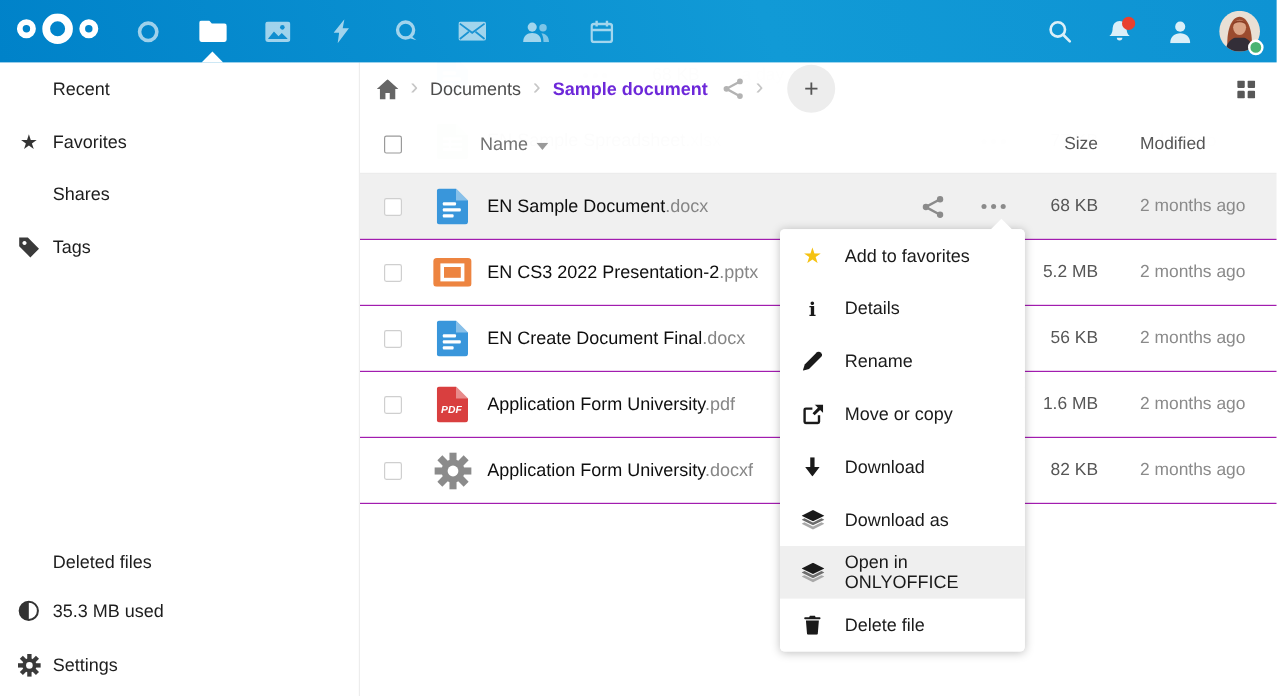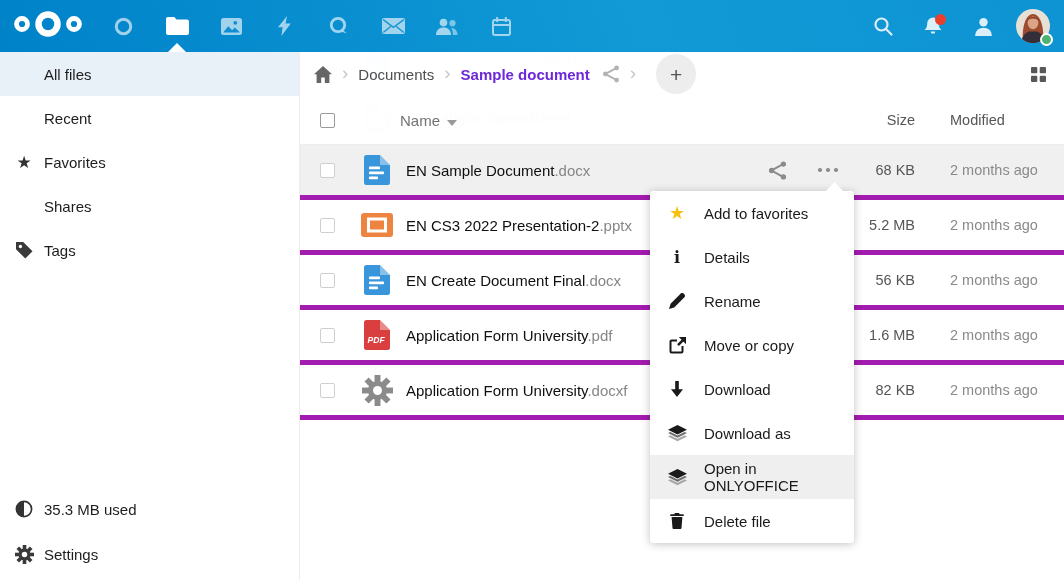--- a/index.html
+++ b/index.html
@@ -55,21 +55,21 @@
   .cb{width:15px;height:15px;border:1.5px solid #cfcfcf;border-radius:2px;background:#fff;
     margin-left:20px;flex:none;cursor:pointer;}
   .theader .cb{border-color:#9a9a9a;}
   .h-name{margin-left:65px;font-size:15px;color:#737373;cursor:pointer;display:flex;align-items:center;gap:7px;}
   .h-spacer{flex:1;}
   .col-size{width:70px;text-align:right;font-size:14.5px;flex:none;}
   .col-mod{width:149px;padding-left:35px;font-size:14.5px;flex:none;}
   .theader .col-size,.theader .col-mod{color:#565656;}
 
   .rows{position:absolute;top:93px;left:0;right:0;z-index:4;}
-  .frow{height:55px;display:flex;align-items:center;border-bottom:5px solid #a21caf;background:#fff;cursor:pointer;}
+  .frow{height:55px;display:flex;align-items:center;border-bottom:1px solid #a21caf;background:#fff;cursor:pointer;}
   .frow.selected{background:#f0f0f0;}
   .ghost-row .frow{border:none;background:transparent;}
   .ficon{width:32px;height:32px;margin-left:26px;flex:none;display:flex;align-items:center;justify-content:center;font-style:italic;}
   .fname{margin-left:13px;font-size:15px;color:#0f0f0f;flex:1;white-space:nowrap;overflow:hidden;}
   .fname .ext{color:#868686;}
   .actions{width:120px;flex:none;display:flex;align-items:center;justify-content:flex-end;gap:30px;padding-right:6px;}
   .act{display:flex;cursor:pointer;}
   .size-val{color:#565656;}
   .mod-val{color:#8a8a8a;}
 
@@ -215,23 +215,20 @@
             <path d="M5 34 C6 26.5 10 23.5 13 22.5 L21 22.5 C24 23.5 28 26.5 29 34 Z" fill="#332e38"></path>
             <ellipse cx="17" cy="13.8" rx="5.4" ry="6.4" fill="#dca486"></ellipse>
             <path d="M11 12.5 C10.5 6.5 23.5 6.5 23 12.5 C21 8.5 13 8.5 11 12.5 Z" fill="#8c3f26"></path>
           </g>
         </svg><span class="status-dot"></span></div>
     </div>
 </header>
 
 <aside class="sidebar">
   <nav id="side-top">
-      <div class="side-item active">
-        <span>All files</span>
-      </div>
       <div class="side-item">
         <span>Recent</span>
       </div>
       <div class="side-item">
         <span class="s-icon">
           <span class="star-glyph">★</span>
         </span>
         <span>Favorites</span>
       </div>
       <div class="side-item">
@@ -241,20 +238,23 @@
         <span class="s-icon">
           <svg width="18" height="18" viewBox="0 0 18 18">
             <path fill="#3a3a3a" fill-rule="evenodd" d="M1 1h7.2L17.5 10.3 10.3 17.5 1 8.2zM5.4 3.8a1.7 1.7 0 1 0 .02 0z"></path>
           </svg>
         </span>
         <span>Tags</span>
       </div>
     </nav>
   <div class="side-spacer"></div>
   <nav id="side-bottom" class="side-bottom">
+      <div class="side-item">
+        <span>Deleted files</span>
+      </div>
       <div class="side-item compact">
         <span class="s-icon">
           <svg width="18" height="18" viewBox="-9 -9 18 18">
             <circle r="7.6" fill="none" stroke="#333" stroke-width="1.7"></circle>
             <path d="M0 -7.6 A7.6 7.6 0 0 0 0 7.6 Z" fill="#333"></path>
           </svg>
         </span>
         <span>35.3 MB used</span>
       </div>
       <div class="side-item tall">

